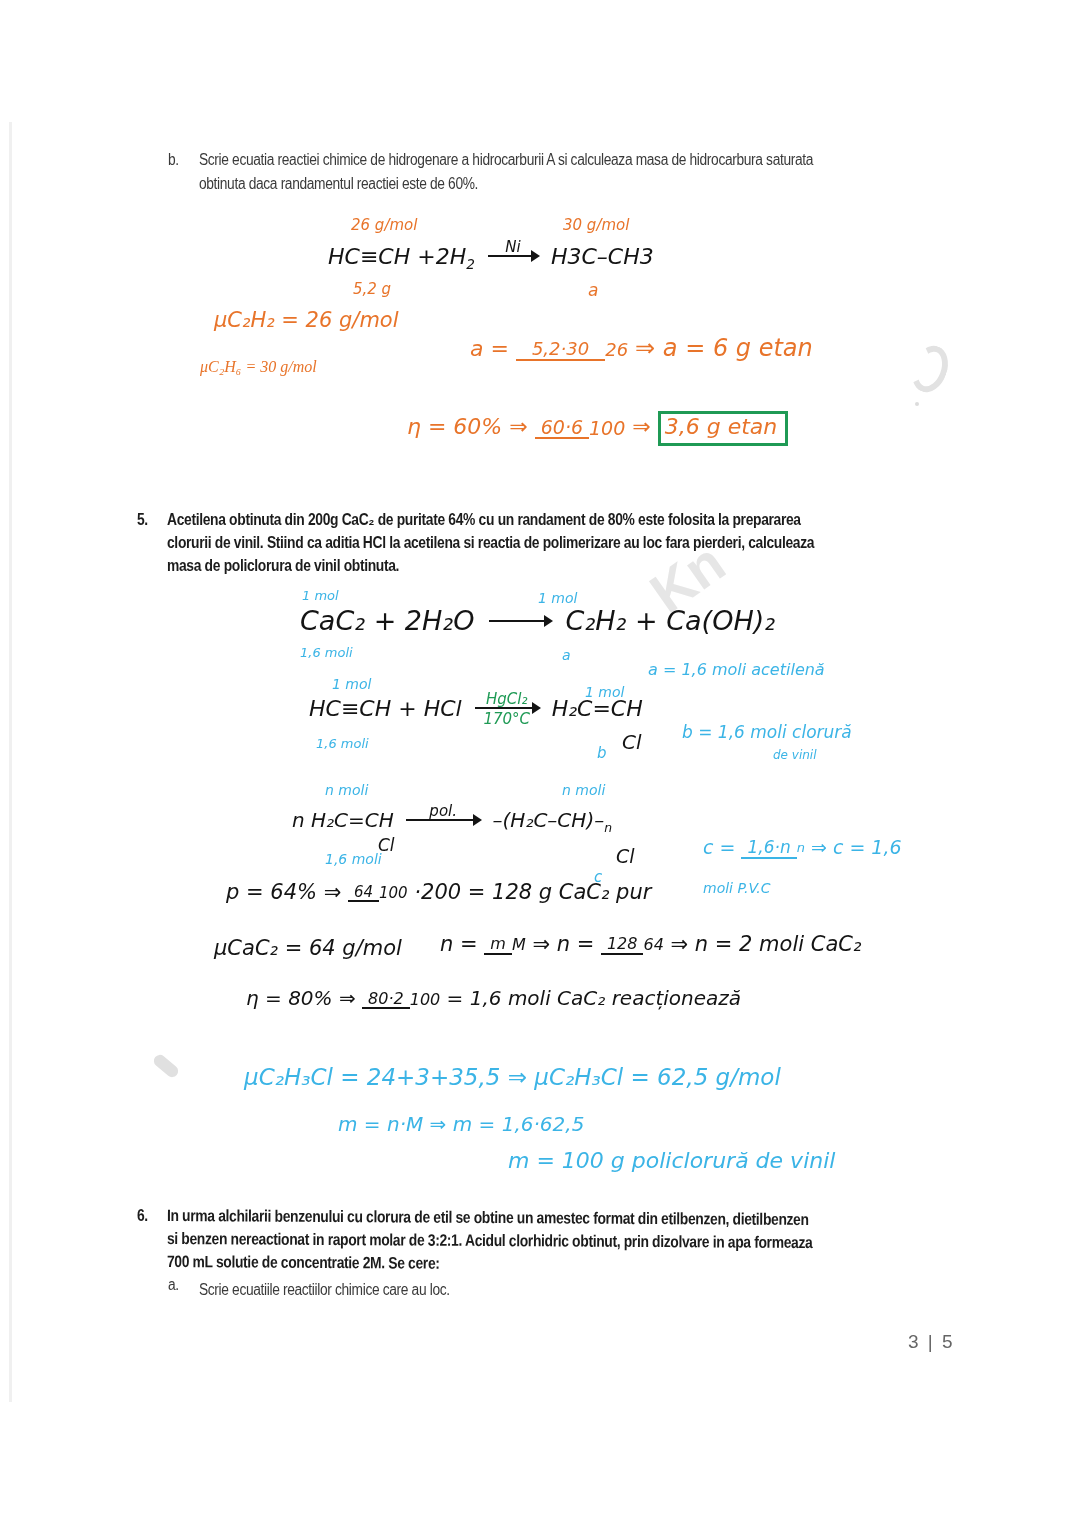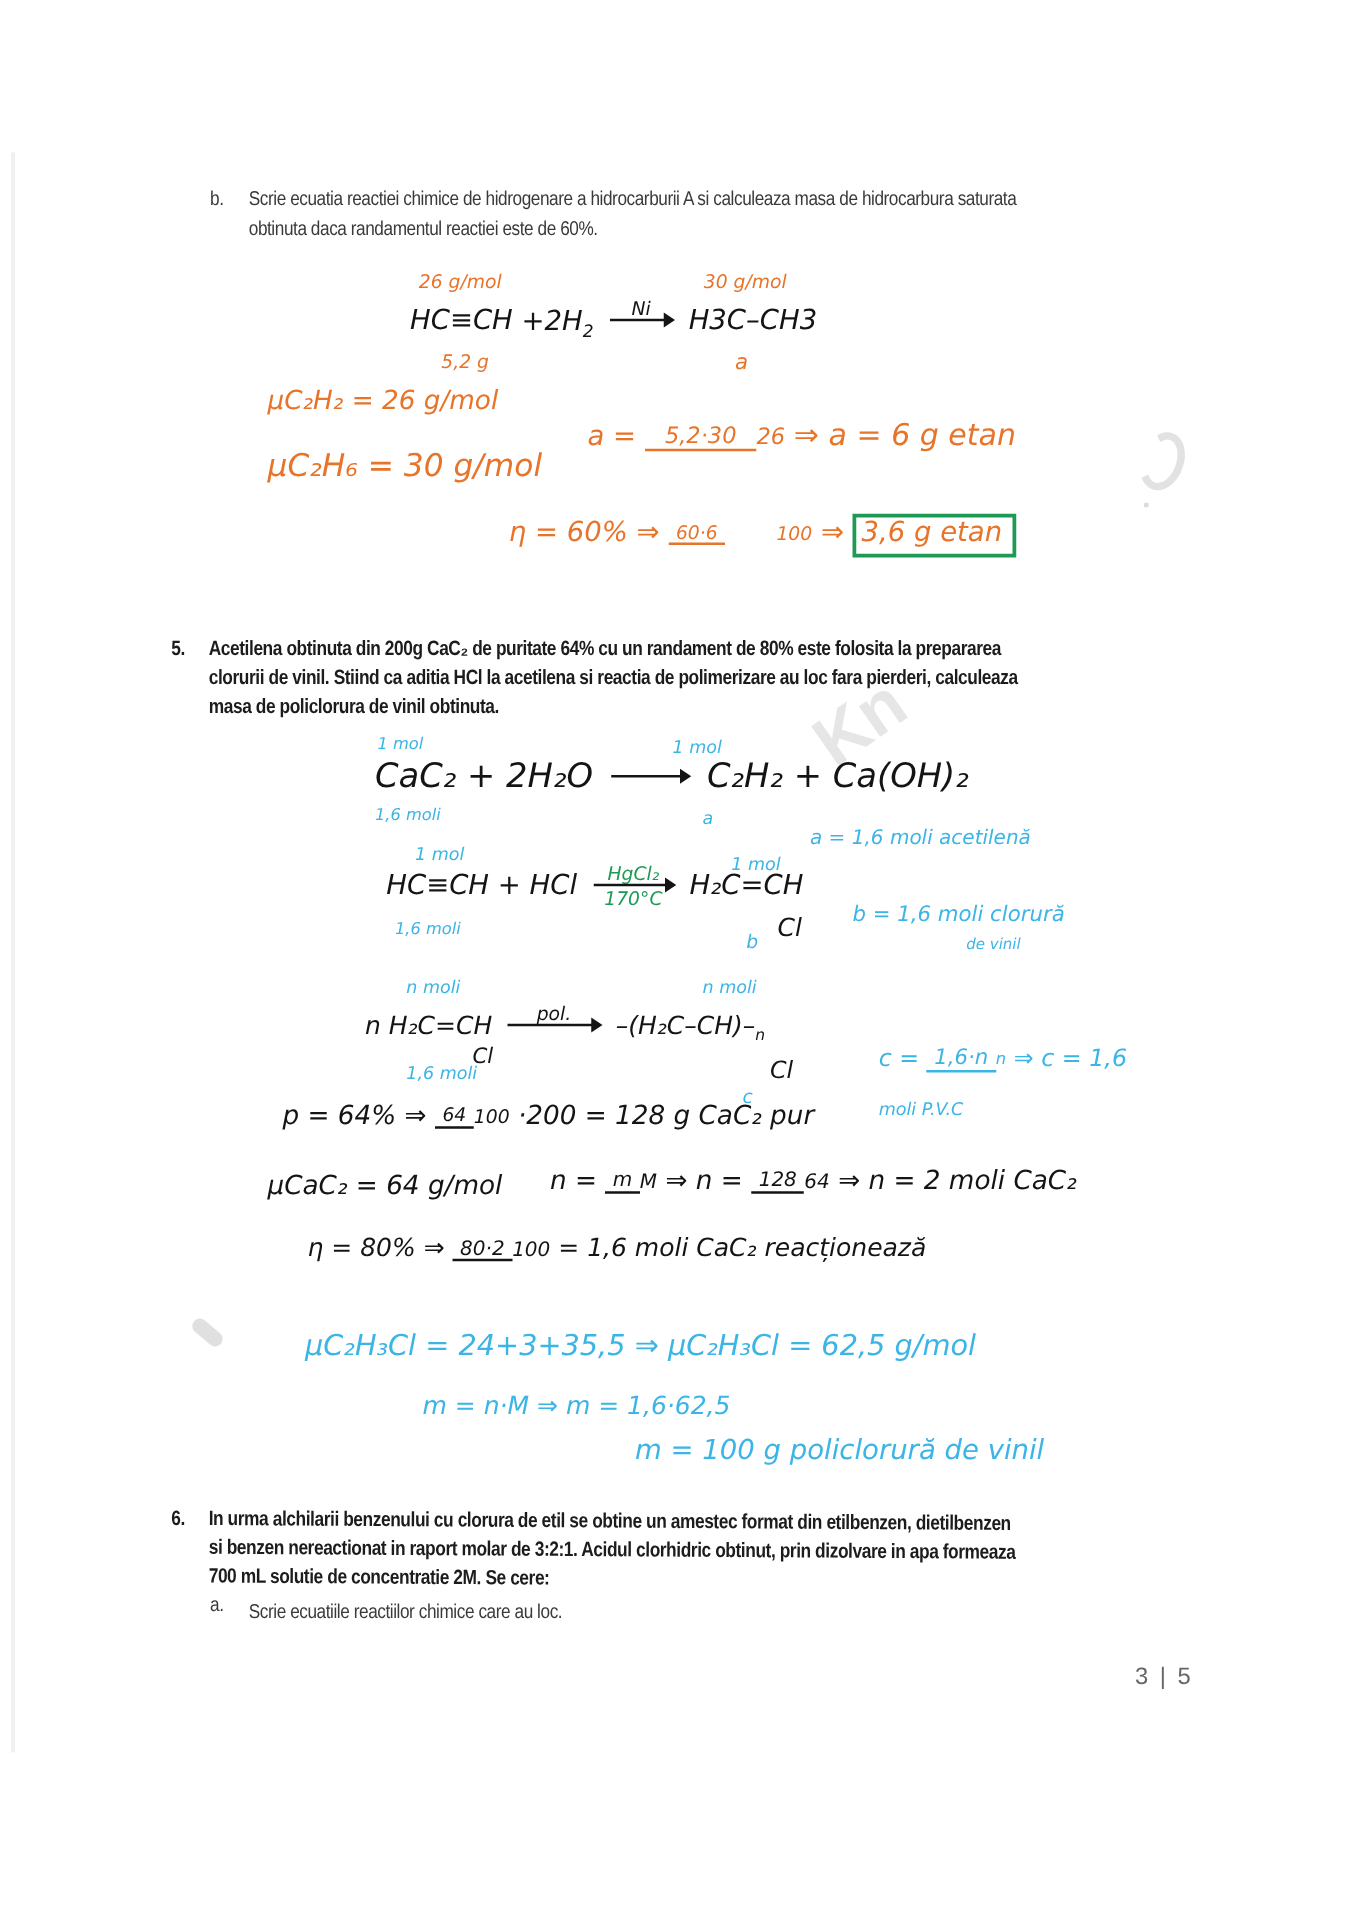--- a/index.html
+++ b/index.html
@@ -36,50 +36,50 @@
 <div class="page-edge"></div>
 <div class="wm-ring"></div>
 <div class="wm-dot"></div>
 <div class="wm-stroke"></div>
 <div class="watermark" style="left:650px; top:545px;">Kn</div>
 
 <div class="abs print light" style="left:168px; top:151px;">b.</div>
 <div class="abs print light" style="left:199px; top:151px;">Scrie ecuatia reactiei chimice de hidrogenare a hidrocarburii A si calculeaza masa de hidrocarbura saturata</div>
 <div class="abs print light" style="left:199px; top:175px;">obtinuta daca randamentul reactiei este de 60%.</div>
 
-<div class="abs hand orange" style="left:335px; top:216px; font-size:15px;">26 g/mol</div>
+<div class="abs hand orange" style="left:351px; top:216px; font-size:15px;">26 g/mol</div>
 <div class="abs hand orange" style="left:563px; top:216px; font-size:15px;">30 g/mol</div>
 <div class="abs hand black" style="left:328px; top:240px; font-size:22px;">
   <span>HC≡CH</span>
   <span><span>+2H</span><sub>2</sub></span>
   <span class="arrow">
     <span class="cat">Ni</span>
     <span class="line" style="width:50px;"></span>
     <span class="cond">&nbsp;</span>
   </span>
   <span>H3C–CH3</span>
 </div>
 <div class="abs hand orange" style="left:353px; top:280px; font-size:15px;">5,2 g</div>
 <div class="abs hand orange" style="left:588px; top:280px; font-size:17px;">a</div>
 
 <div class="abs hand orange" style="left:214px; top:308px; font-size:21px;">μC₂H₂ = 26 g/mol</div>
-<div class="abs hand orange" style="left:214px; top:358px; font-size:25px;">μC₂H₆ = 30 g/mol</div>
+<div class="abs hand orange" style="left:200px; top:358px; font-size:16px;font-family:Liberation Serif, serif;">μC₂H₆ = 30 g/mol</div>
 
 <div class="abs hand orange" style="left:470px; top:334px; font-size:22px;">
   <span>a =</span>
   <span class="frac" style="font-size:18px;">
       <span class="num" style="padding:0 16px;">5,2·30</span>
       <span class="den">26</span>
     </span>
   <span style="font-size:24px;">⇒ a = 6 g etan</span>
 </div>
 
 <div class="abs hand orange" style="left:407px; top:414px; font-size:22px;">
   <span>η = 60% ⇒</span>
-  <span class="frac" style="font-size:15px;gap:41px;">
+  <span class="frac" style="font-size:19px;">
       <span class="num">60·6</span>
       <span class="den">100</span>
     </span>
   <span>⇒</span>
   <span class="boxed">3,6 g etan</span>
 </div>
 
 <div class="abs print bold" style="left:137px; top:510px;">5.</div>
 <div class="abs print bold" style="left:167px; top:510px;">Acetilena obtinuta din 200g CaC₂ de puritate 64% cu un randament de 80% este folosita la prepararea</div>
 <div class="abs print bold" style="left:167px; top:533px;">clorurii de vinil. Stiind ca aditia HCl la acetilena si reactia de polimerizare au loc fara pierderi, calculeaza</div>

